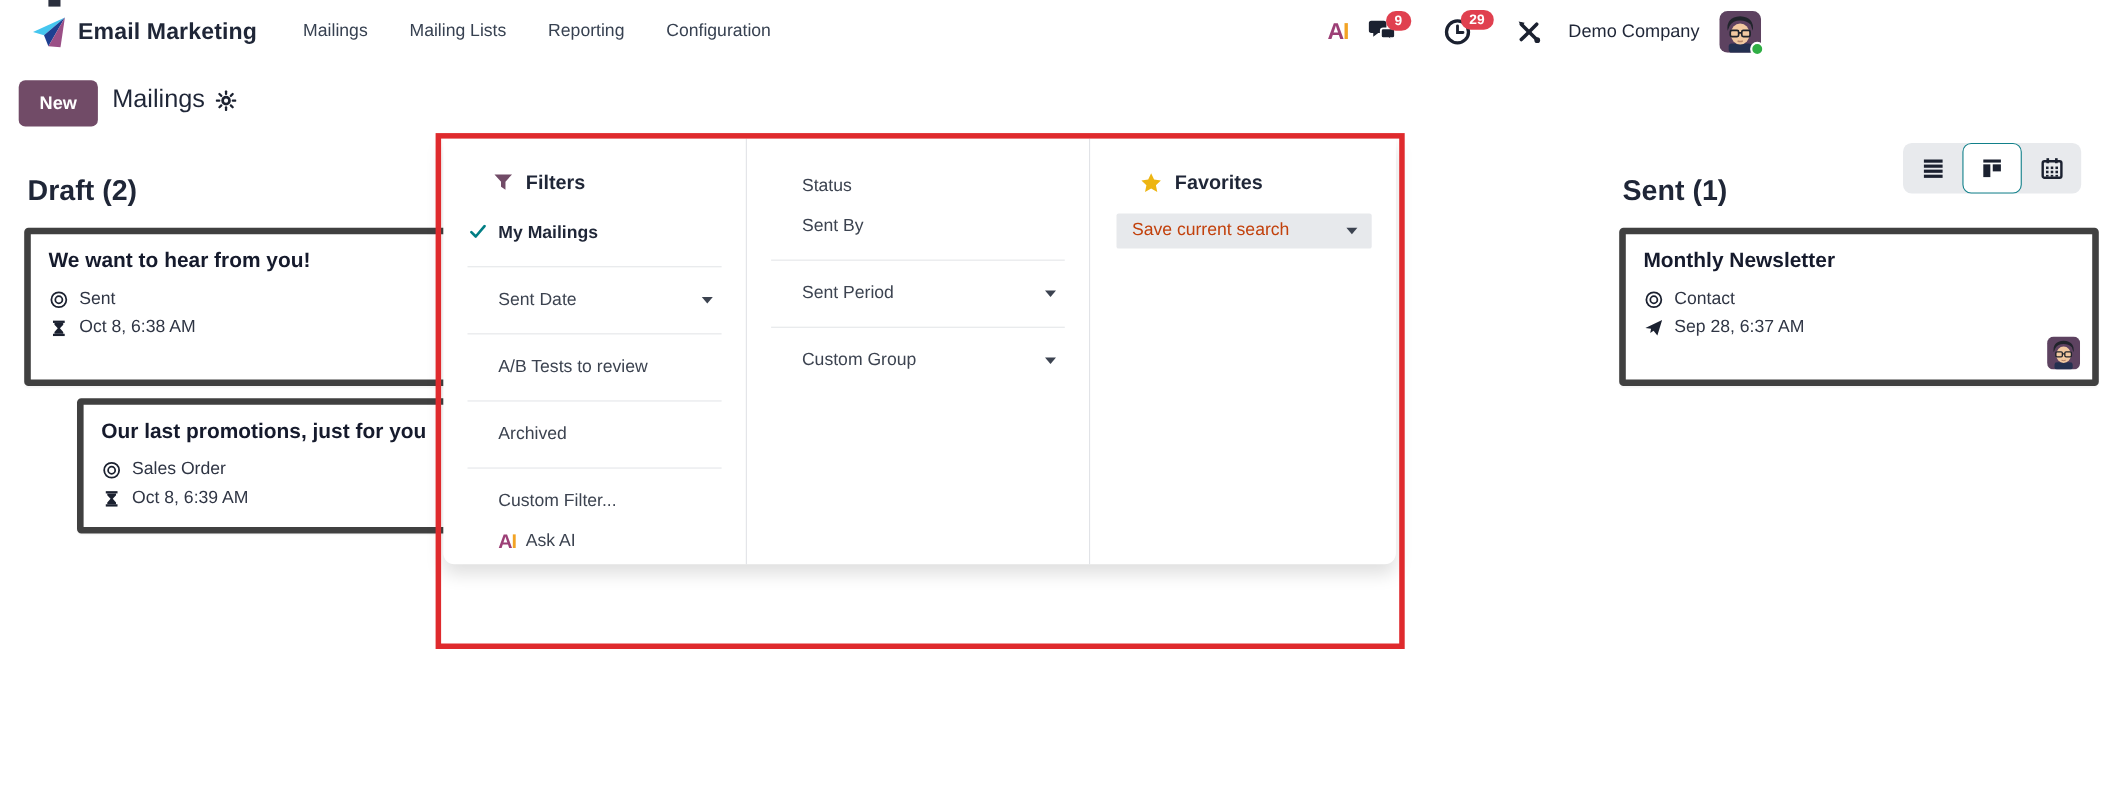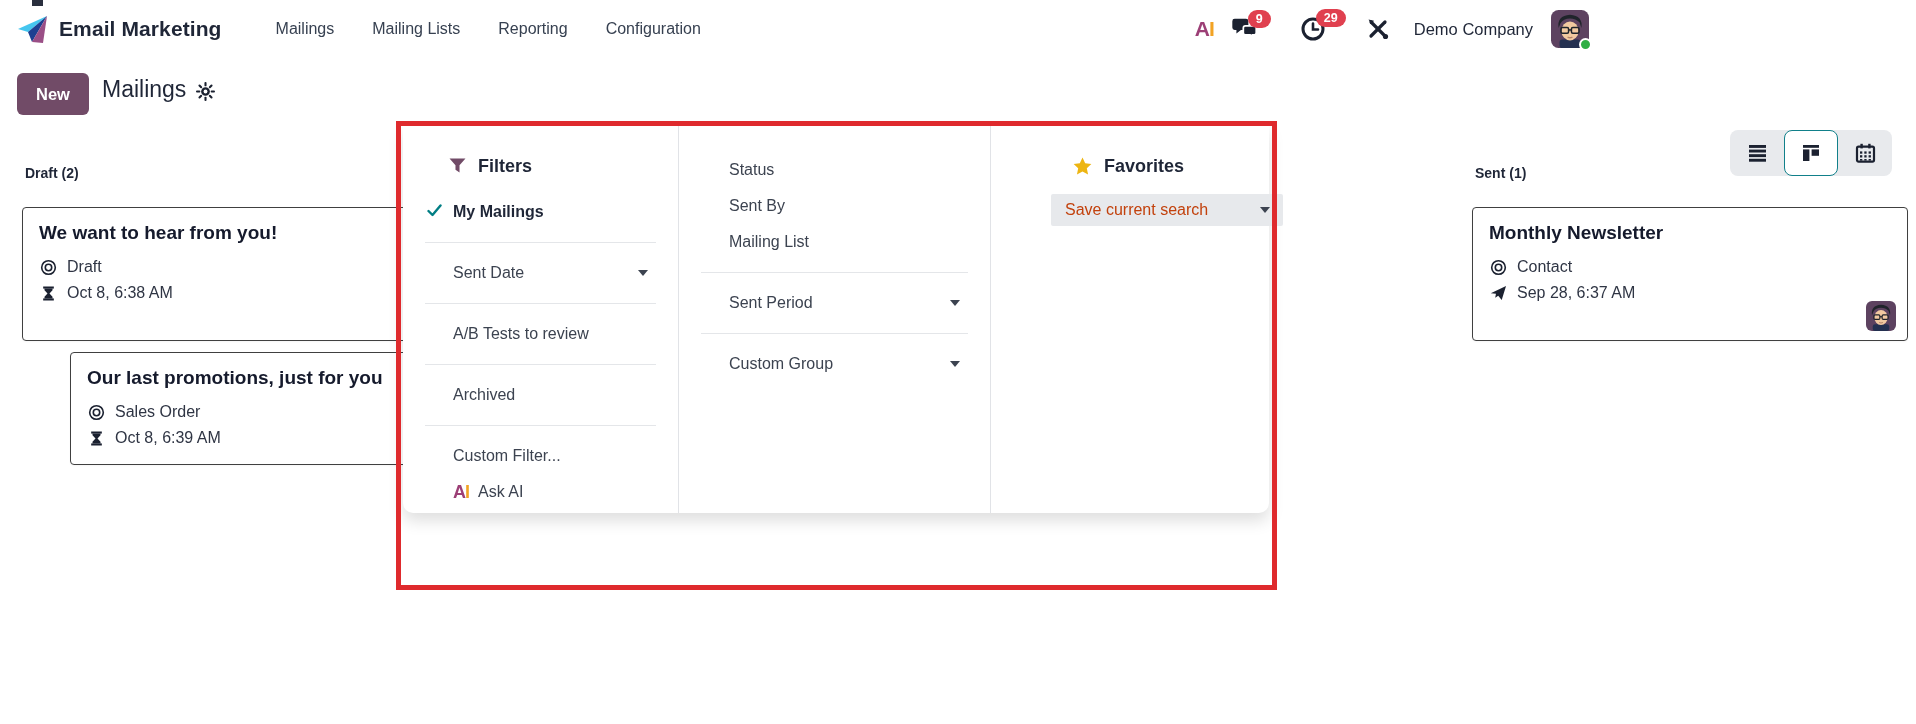--- a/index.html
+++ b/index.html
@@ -6,22 +6,22 @@
   html,body { width:1916px; height:724px; }
   body {
     font-family:"Liberation Sans", sans-serif;
     background:#ffffff; color:#374151;
     position:relative; overflow:hidden;
   }
   svg { display:block; }
 
   
   .navbar {
-    position:absolute; left:0; top:0; width:1613px; height:58px;
-    display:flex; align-items:center; padding:0 24px 0 17px; background:#fff; z-index:30;gap:12px;
+    position:absolute; left:12px; top:0; width:1613px; height:58px;
+    display:flex; align-items:center; padding:0 24px 0 17px; background:#fff; z-index:30;
   }
   .artifact { position:absolute; left:32px; top:0; width:11px; height:6px; background:#2a2f3e; }
   .brand { display:flex; align-items:center; gap:10px; cursor:pointer; }
   .brand-name { font-size:21px; font-weight:700; color:#1f2637; letter-spacing:.1px; }
   .nav-menu { display:flex; align-items:center; gap:38px; margin-left:42px; font-size:16px; color:#374151; }
   .nav-menu span { cursor:pointer; }
   .nav-right { margin-left:auto; display:flex; align-items:center; gap:18px; }
   .ai-logo { font-weight:800; font-size:21px; letter-spacing:-1px; cursor:pointer; }
   .ai-logo .a { color:#9c3f76; }
   .ai-logo .i { color:#f2a324; }
@@ -71,43 +71,43 @@
     background:#e8eaed; border-radius:8px;
   }
   .vs-btn { width:54px; height:46px; display:flex; align-items:center; justify-content:center; cursor:pointer; border-radius:8px; }
   .vs-btn.active { background:#fff; border:1px solid #11808a; }
 
   
   .kanban { position:absolute; left:0; top:130px; width:1916px; height:594px; z-index:1; }
   .k-col { position:absolute; top:0; }
   .k-col.draft { left:22px; width:423px; }
   .k-col.sent  { left:1472px; width:436px; }
-  .k-col-header { font-size:14px; font-weight:700; color:#1f2637; margin:29px 0 20px 3px; height:28px; display:flex; align-items:center; }
+  .k-col-header { font-size:26px; font-weight:700; color:#1f2637; margin:29px 0 20px 3px; height:28px; display:flex; align-items:center; }
   .k-card {
-    background:#fff; border:1px solid #404040; border-radius:4px;
+    background:#fff; border:6px solid #404040; border-radius:4px;
     padding:14px 16px 34px; margin-bottom:11px; position:relative; cursor:pointer;
     box-shadow:0 1px 2px rgba(0,0,0,.04);
   }
   .k-card.short { padding-bottom:13px;margin-left:48px; }
   .k-card-title { font-size:19px; font-weight:700; color:#151a2c; margin-bottom:10px; white-space:nowrap; overflow:hidden; }
   .k-row { display:flex; align-items:center; gap:10px; height:26px; font-size:16px; color:#2f3544; }
   .k-row .ric { width:18px; display:flex; justify-content:center; }
   .card-avatar { position:absolute; right:11px; bottom:9px; width:30px; height:30px; }
 
   
   .dropdown-panel {
     position:absolute; left:403px; top:126px; width:866px; height:387px;
     background:#fff; z-index:10; display:flex;
     border-radius:0 0 10px 10px;
     box-shadow:0 8px 16px rgba(0,0,0,.13);
   }
   .fp-col { padding-top:26px; }
   .fp-col.filters { width:275px; }
   .fp-col.groupby { width:312px; border-left:1px solid #e1e3e7; }
-  .fp-col.favorites { width:279px; border-left:1px solid #e1e3e7;padding-left:36px; }
+  .fp-col.favorites { width:279px; border-left:1px solid #e1e3e7; }
   .fp-head { height:28px; margin:0 0 14px 46px; display:flex; align-items:center; gap:12px; font-size:18px; font-weight:700; color:#1f2637; }
   .fp-item { height:36px; display:flex; align-items:center; padding-left:50px; font-size:16px; color:#3c4350; position:relative; cursor:pointer; gap:9px; }
   .fp-item.selected { font-weight:700; color:#1f2637; }
   .fp-item .check { position:absolute; left:24px; top:10px; }
   .fp-item .caret-down { position:absolute; right:30px; top:15px; }
   .fp-div { height:1px; background:#e4e6e9; margin:12px 22px; }
   .ai-mini { font-weight:800; font-size:18px; letter-spacing:-1px; }
   .fav-btn {
     margin:14px 0 0 24px; width:232px; height:32px; background:#e7e9ec; border:none; border-radius:2px;
     display:flex; align-items:center; justify-content:space-between; padding:0 13px 0 14px;
@@ -129,21 +129,21 @@
 
     <div class="k-card">
       <div class="k-card-title">We want to hear from you!</div>
       <div class="k-row">
         <span class="ric">
           <svg width="17" height="17" viewBox="0 0 18 18">
               <circle cx="9" cy="9" r="7.2" fill="none" stroke="#1b2130" stroke-width="1.7"></circle>
               <circle cx="9" cy="9" r="3.4" fill="none" stroke="#1b2130" stroke-width="1.7"></circle>
             </svg>
         </span>
-        <span>Draft</span>
+        <span>Sent</span>
       </div>
       <div class="k-row">
         <span class="ric">
           <svg width="15" height="17" viewBox="0 0 18 18">
               <g fill="#1b2130">
                 <rect x="2.6" y="0.6" width="12.8" height="2.5"></rect>
                 <rect x="2.6" y="14.9" width="12.8" height="2.5"></rect>
                 <path d="M4.2 3.1h9.6v2L10.2 9l3.6 3.9v2H4.2v-2L7.8 9 4.2 5.1z"></path>
               </g>
             </svg>
@@ -413,23 +413,20 @@
     </div>
   </div>
 
   <div class="fp-col groupby">
     <div class="fp-item">
         <span>Status</span>
       </div>
     <div class="fp-item">
         <span>Sent By</span>
       </div>
-    <div class="fp-item">
-        <span>Mailing List</span>
-      </div>
     <div class="fp-div"></div>
     <div class="fp-item">
       <span>Sent Period</span>
       <span class="caret-down"></span>
     </div>
     <div class="fp-div"></div>
     <div class="fp-item">
       <span>Custom Group</span>
       <span class="caret-down"></span>
     </div>

